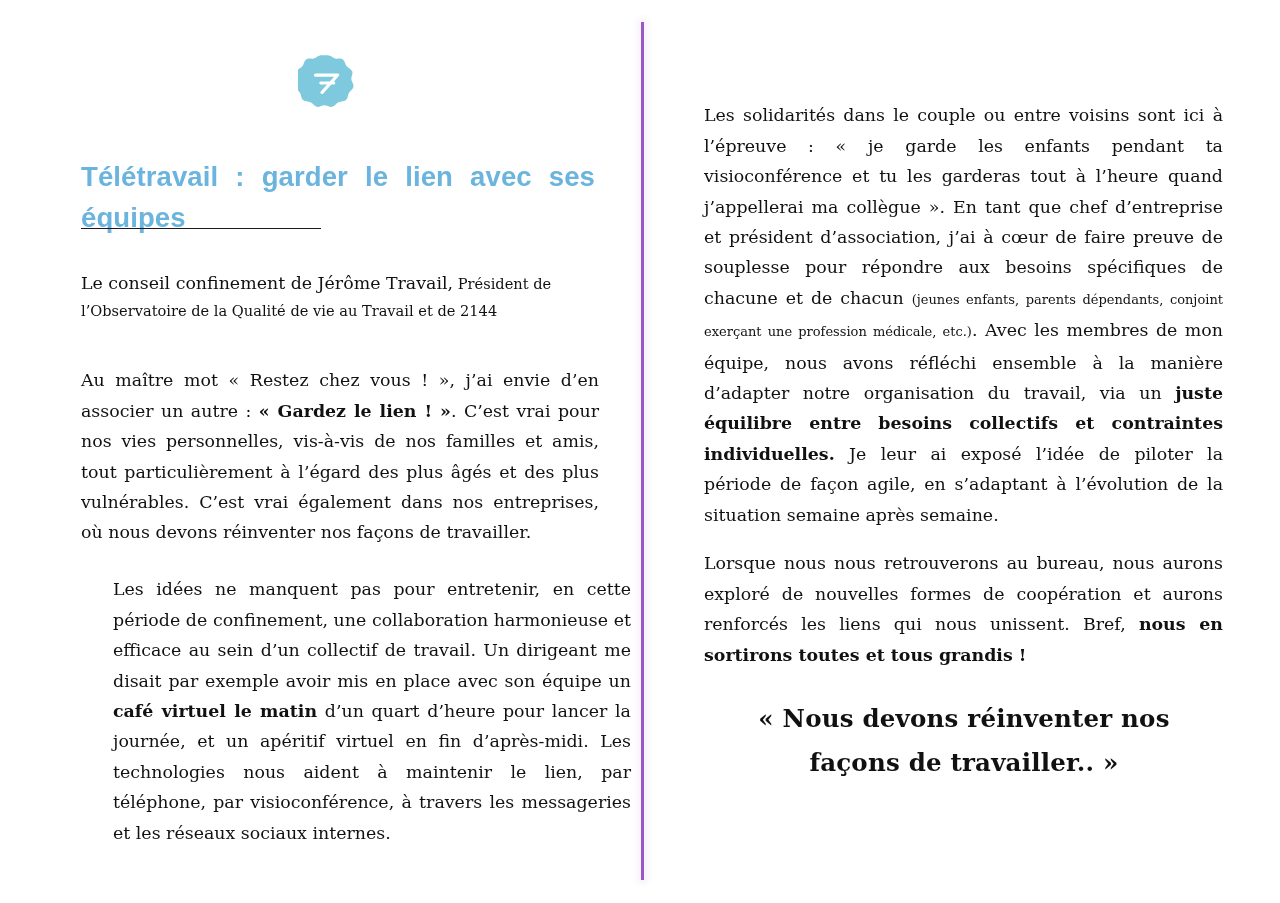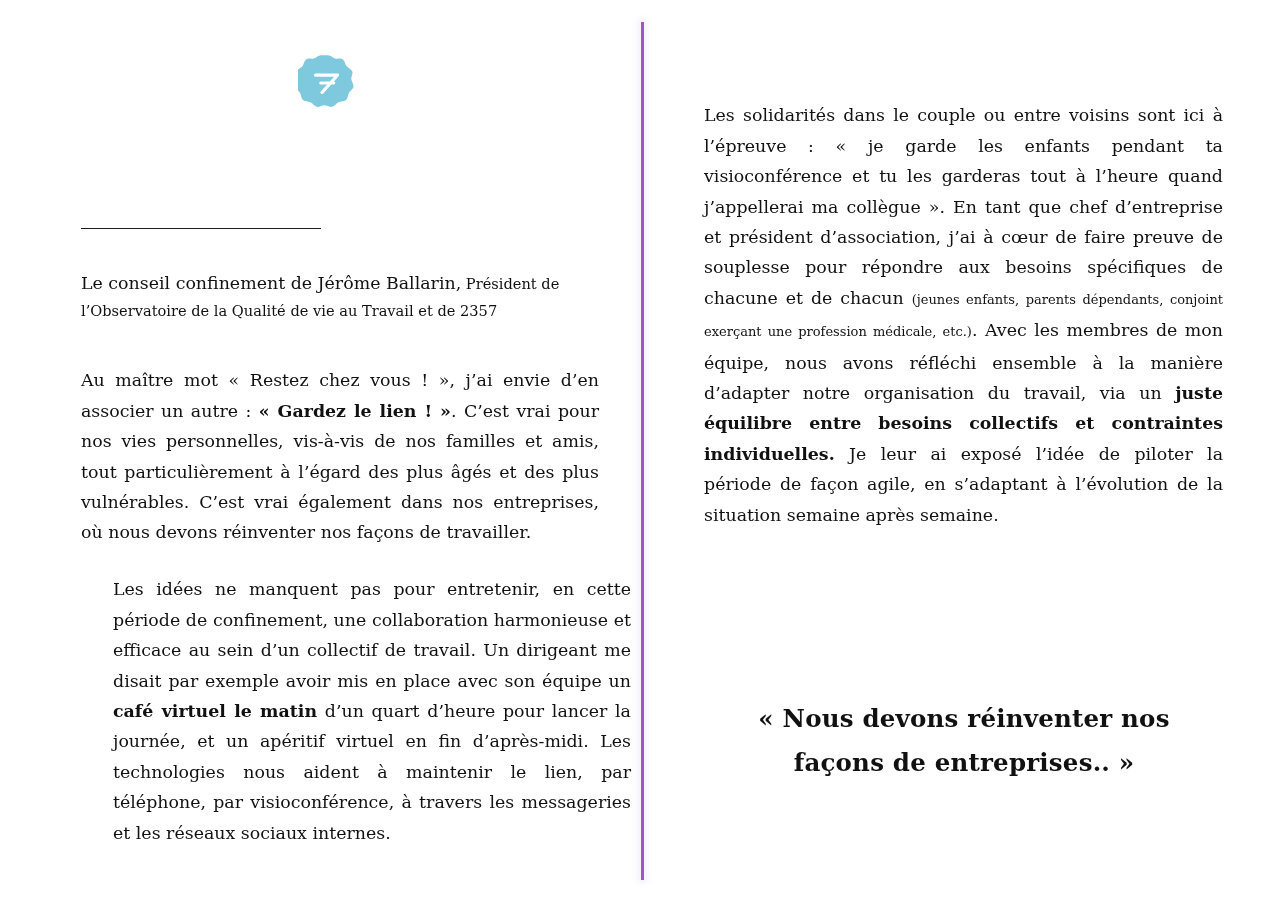--- a/index.html
+++ b/index.html
@@ -143,29 +143,31 @@
 
     <div class="logo-wrap">
       <svg class="logo-svg" viewBox="0 0 60 62" xmlns="http://www.w3.org/2000/svg" aria-hidden="true">
         <path fill="#7ec9dd" d="M30 2.2
           c2.5 0 4.7 2.6 7.1 3.2 2.5.7 5.7-.5 7.8 1 2.1 1.5 2.2 4.9 3.8 6.8 1.6 1.9 4.8 2.9 5.6 5.3.8 2.4-1.2 5.1-1 7.6.2 2.5 2.6 5.1 2.2 7.6-.4 2.5-3.4 4-4.6 6.2-1.2 2.2-1 5.5-2.9 7.2-1.9 1.7-5.2 1.1-7.5 2.2-2.3 1.1-3.9 4-6.4 4.5-2.5.5-5.1-1.6-7.6-1.6s-5.1 2.1-7.6 1.6c-2.5-.5-4.1-3.4-6.4-4.5-2.3-1.1-5.6-.5-7.5-2.2-1.9-1.7-1.7-5-2.9-7.2-1.2-2.2-4.2-3.7-4.6-6.2-.4-2.5 2-5.1 2.2-7.6.2-2.5-1.8-5.2-1-7.6.8-2.4 4-3.4 5.6-5.3 1.6-1.9 1.7-5.3 3.8-6.8 2.1-1.5 5.3-.3 7.8-1 2.4-.6 4.6-3.2 7.1-3.2z"></path>
         <path fill="#ffffff" d="M17.6 20.6h22.1c.9 0 1.5.6 1.5 1.4 0 .5-.2.9-.6 1.3L25.3 40.5c-.6.7-1.6.8-2.3.2-.7-.6-.8-1.5-.2-2.2l13.3-14.8H17.6c-.9 0-1.6-.7-1.6-1.5s.7-1.6 1.6-1.6z"></path>
         <path fill="#ffffff" d="M22.8 28.4h12.9c.9 0 1.6.7 1.6 1.5s-.7 1.5-1.6 1.5H22.8c-.9 0-1.6-.7-1.6-1.5s.7-1.5 1.6-1.5z"></path>
       </svg>
     </div>
 
+    <h1 class="headline">Télétravail : garder le lien avec ses équipes</h1>
     <div class="headline-rule"></div>
 
     <p class="byline">
-      <span class="lead">Le conseil confinement de Jérôme Ballarin,</span><span class="small"> Président de l’Observatoire de la Qualité de vie au Travail et de 2357</span>
+      <span class="lead">Le conseil confinement de Jérôme Travail,</span><span class="small"> Président de l’Observatoire de la Qualité de vie au Travail et de 2144</span>
     </p>
 
     <p class="body-text p-left-1"><span>Au maître mot « Restez chez vous ! », j’ai envie d’en associer un autre : </span><span style="font-weight: 700;">« Gardez le lien ! »</span><span>. C’est vrai pour nos vies personnelles, vis-à-vis de nos familles et amis, tout particulièrement à l’égard des plus âgés et des plus vulnérables. C’est vrai également dans nos entreprises, où nous devons réinventer nos façons de travailler.</span></p>
     <p class="body-text p-left-2"><span>Les idées ne manquent pas pour entretenir, en cette période de confinement, une collaboration harmonieuse et efficace au sein d’un collectif de travail. Un dirigeant me disait par exemple avoir mis en place avec son équipe un </span><span style="font-weight: 700;">café virtuel le matin</span><span> d’un quart d’heure pour lancer la journée, et un apéritif virtuel en fin d’après-midi. Les technologies nous aident à maintenir le lien, par téléphone, par visioconférence, à travers les messageries et les réseaux sociaux internes.</span></p>
   </div>
 
   <div class="col-right">
     <p class="body-text p-right-1"><span>Les solidarités dans le couple ou entre voisins sont ici à l’épreuve : « je garde les enfants pendant ta visioconférence et tu les garderas tout à l’heure quand j’appellerai ma collègue ». En tant que chef d’entreprise et président d’association, j’ai à cœur de faire preuve de souplesse pour répondre aux besoins spécifiques de chacune et de chacun </span><span class="small-inline">(jeunes enfants, parents dépendants, conjoint exerçant une profession médicale, etc.)</span><span>. Avec les membres de mon équipe, nous avons réfléchi ensemble à la manière d’adapter notre organisation du travail, via un </span><span style="font-weight: 700;">juste équilibre entre besoins collectifs et contraintes individuelles.</span><span> Je leur ai exposé l’idée de piloter la période de façon agile, en s’adaptant à l’évolution de la situation semaine après semaine.</span></p>
+    <p class="body-text p-right-2"><span>Lorsque nous nous retrouverons au bureau, nous aurons exploré de nouvelles formes de coopération et aurons renforcés les liens qui nous unissent. Bref, </span><span style="font-weight: 700;">nous en sortirons toutes et tous grandis !</span></p>
 
-    <div class="pullquote">« Nous devons réinventer nos façons de entreprises.. »</div>
+    <div class="pullquote">« Nous devons réinventer nos façons de travailler.. »</div>
   </div>
 
 </div>
 
 </body></html>

